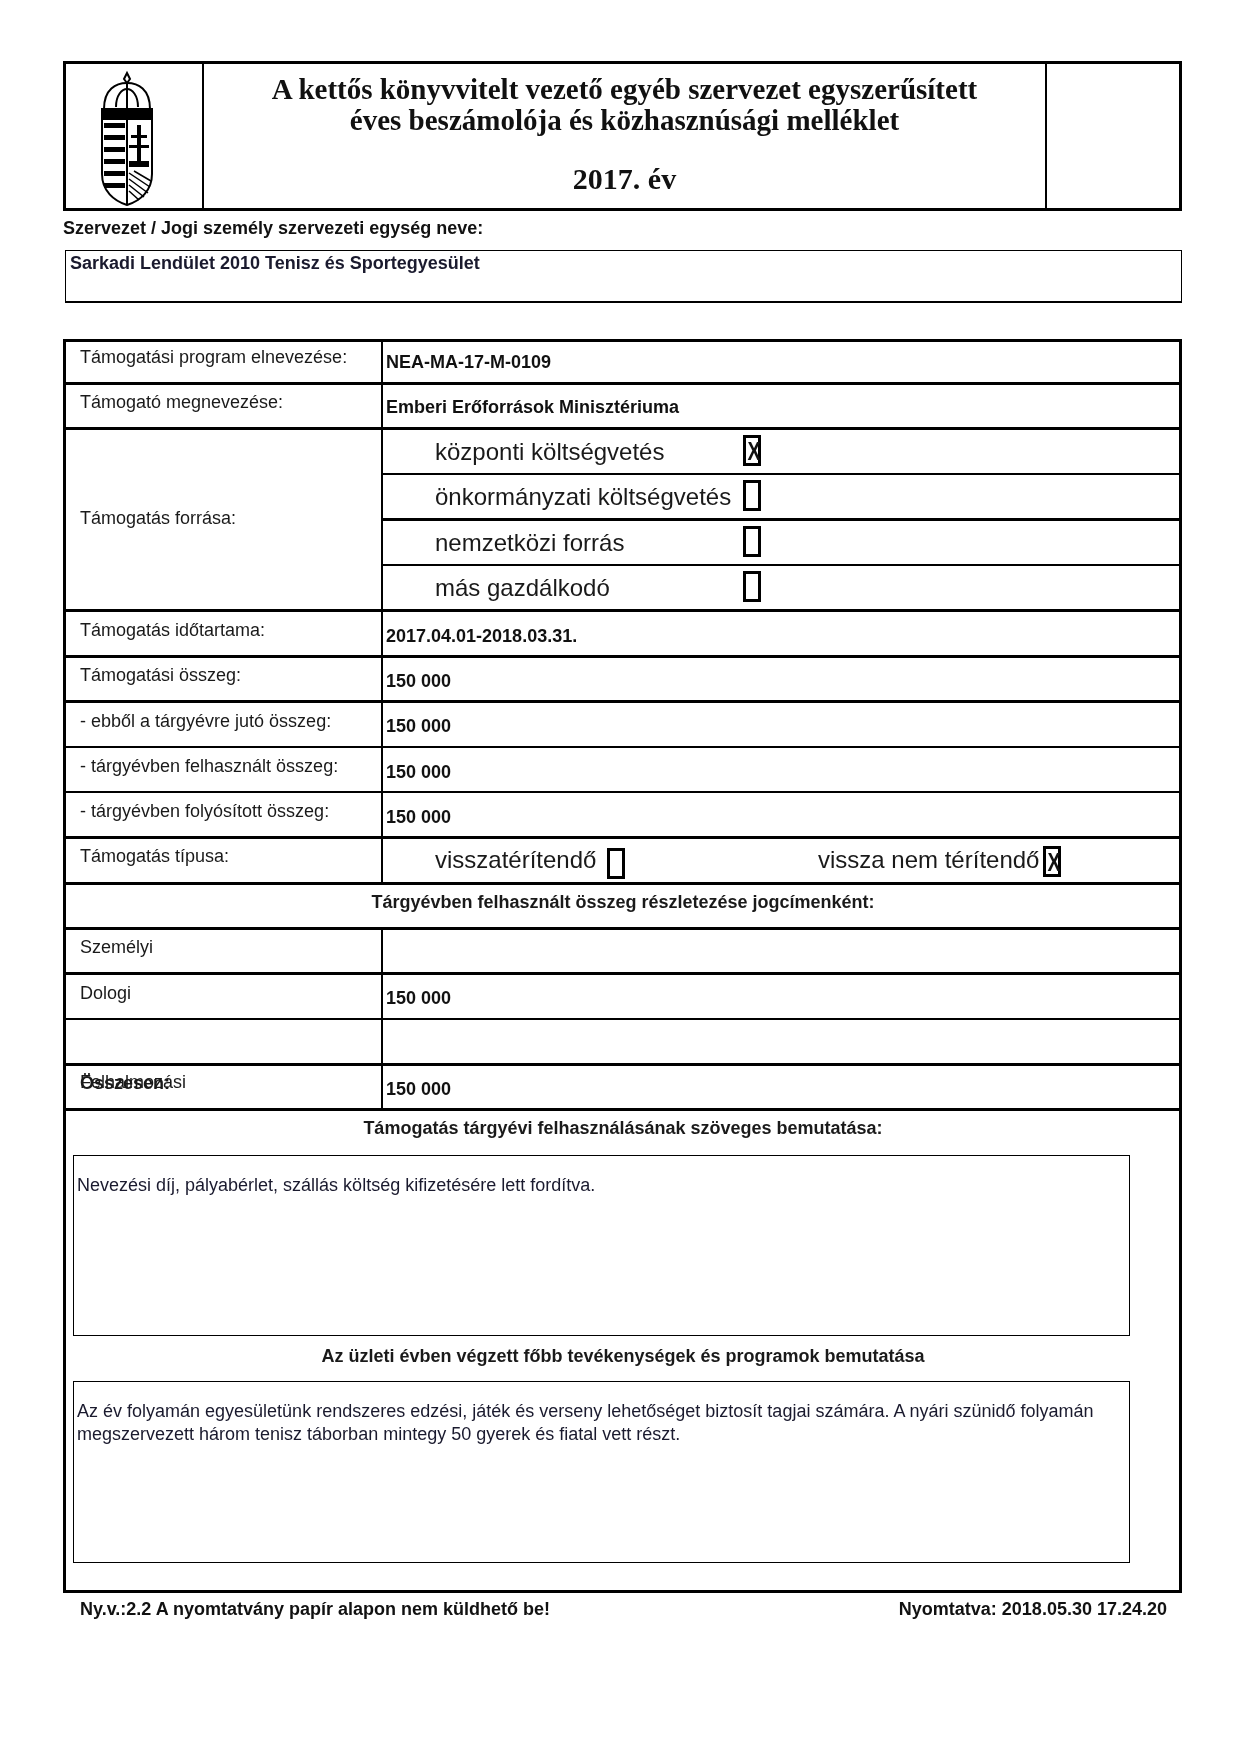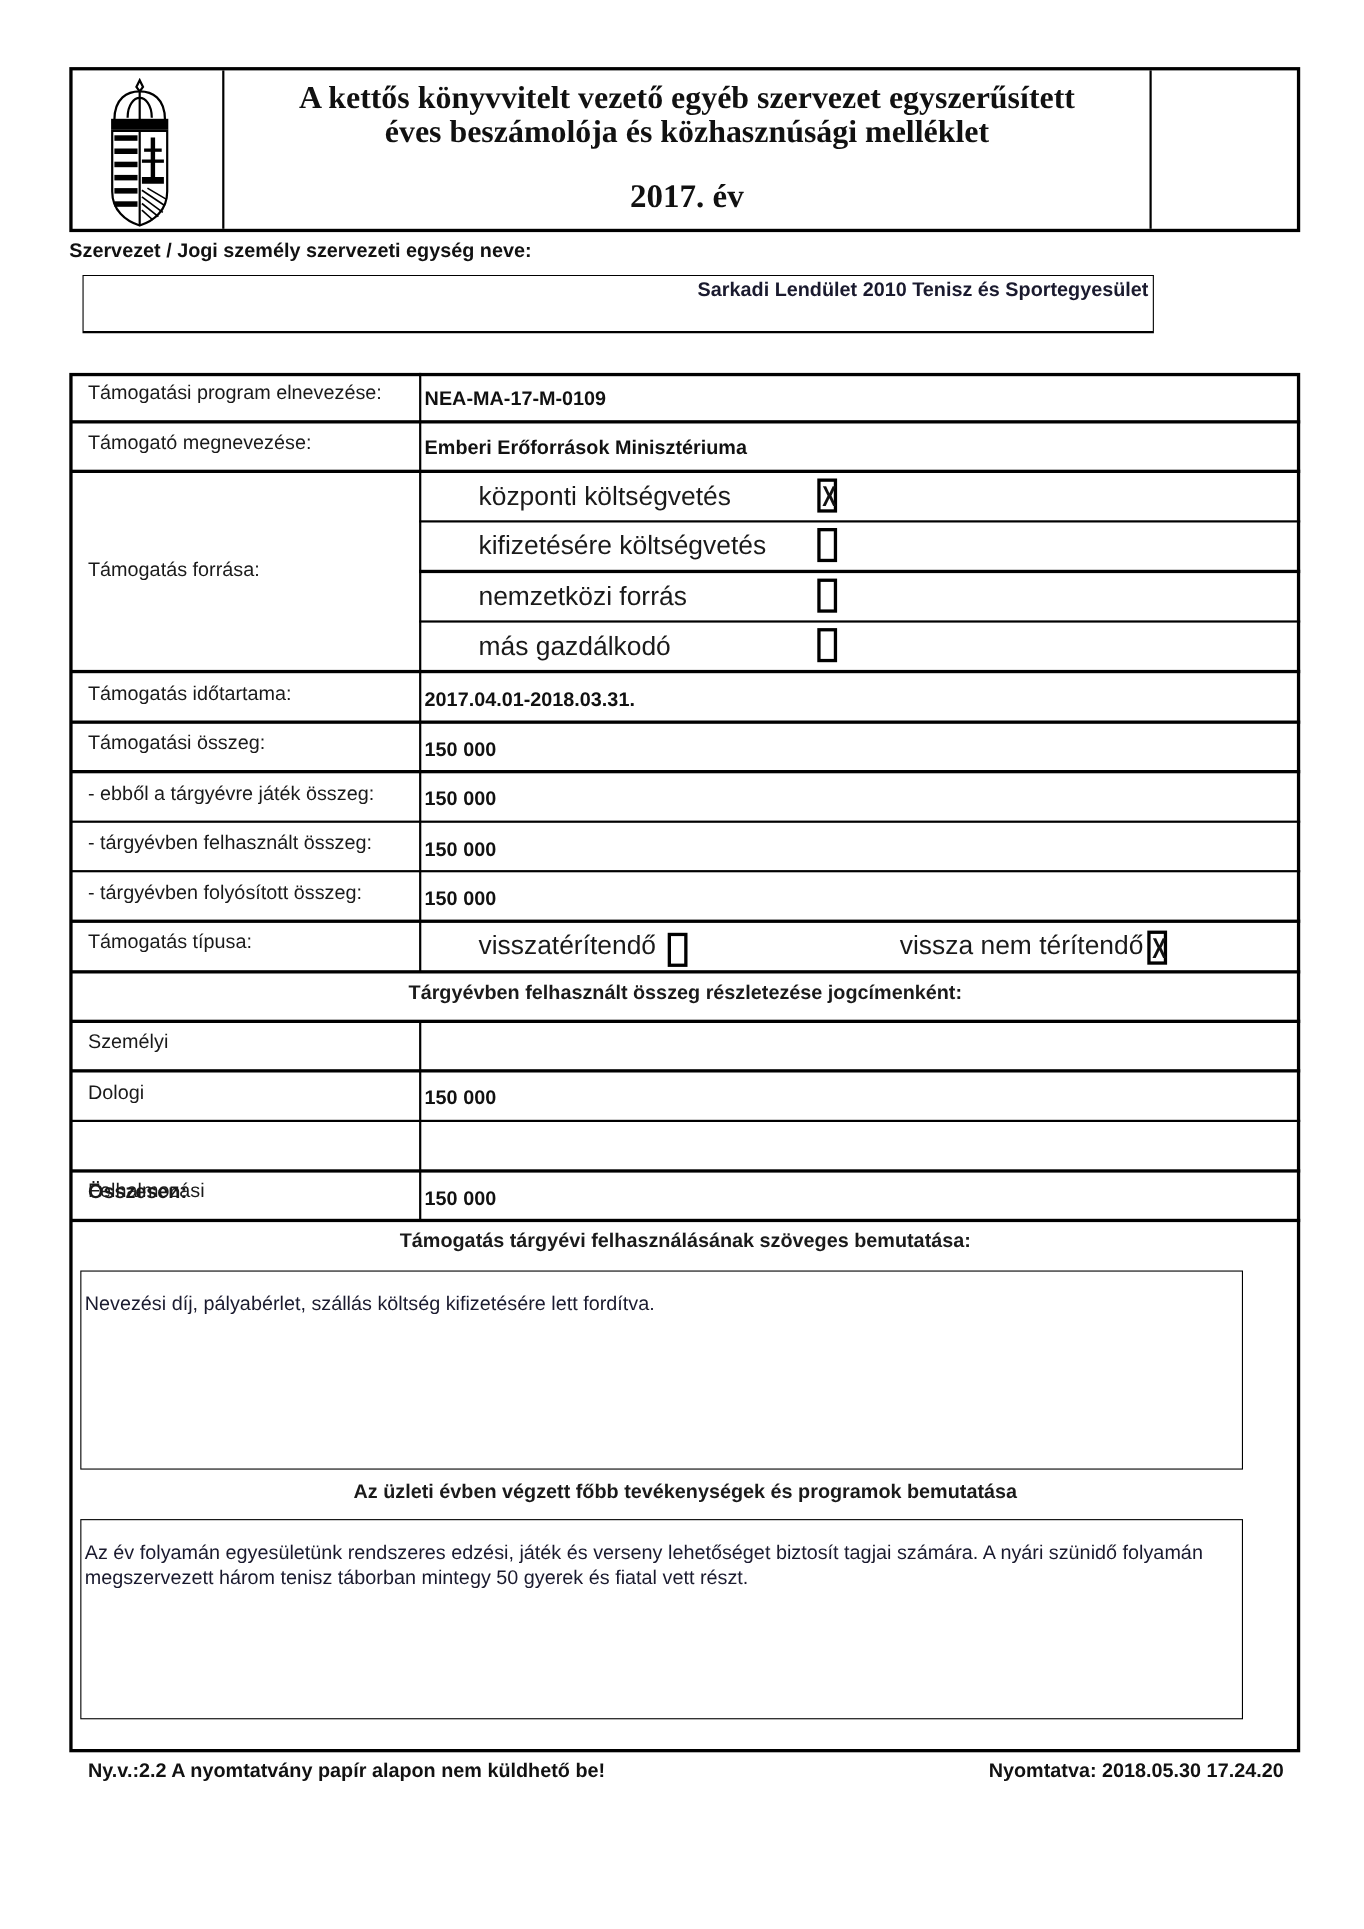--- a/index.html
+++ b/index.html
@@ -9,21 +9,21 @@
   
   .hdr { left:63px; top:61px; width:1119px; height:150px; border:3px solid #000; }
   .hdr .v1 { position:absolute; left:136px; top:0; bottom:0; border-left:2px solid #000; }
   .hdr .v2 { position:absolute; left:979px; top:0; bottom:0; border-left:2px solid #000; }
   .crest { position:absolute; left:30px; top:5px; width:62px; height:138px; }
   .title { position:absolute; left:140px; width:837px; top:10px; text-align:center; font-family:"Liberation Serif", serif; font-weight:bold; font-size:29px; line-height:31px; color:#111; }
   .year { position:absolute; left:140px; width:837px; top:98px; text-align:center; font-family:"Liberation Serif", serif; font-weight:bold; font-size:30px; color:#111; }
   .code { position:absolute; left:982px; right:0; top:0; bottom:0; display:flex; align-items:center; justify-content:center; font-family:"Liberation Serif", serif; font-size:28px; color:#222; }
 
   .orglabel { left:63px; top:218px; font-weight:bold; font-size:18px; }
-  .orgbox { left:75px; top:250px; width:974px; height:53px; border:1.5px solid #000; border-bottom-width:2px; padding:2px 4px; font-weight:bold; font-size:18px; color:#1a1a2e;text-align:right; }
+  .orgbox { left:65px; top:250px; width:1117px; height:53px; border:1.5px solid #000; border-bottom-width:2px; padding:2px 4px; font-weight:bold; font-size:18px; color:#1a1a2e; }
 
   
   .frame { left:63px; top:339px; width:1119px; height:1254px; border:3px solid #000; }
   .hline { position:absolute; left:64px; width:1118px; border-top:3px solid #000; }
   .hline.thin { border-top-width:2px; }
   .vline { position:absolute; left:381px; border-left:2px solid #000; }
 
   .lbl { position:absolute; left:80px; font-size:18px; color:#1a1a1a; white-space:nowrap; }
   .lbl.b { font-weight:bold; }
   .val { position:absolute; left:386px; font-size:18px; font-weight:bold; color:#111; white-space:nowrap; }
@@ -110,34 +110,34 @@
 
 <div class="lbl" style="top:347px;">Támogatási program elnevezése:</div>
 <div class="val" style="top:352px;">NEA-MA-17-M-0109</div>
 
 <div class="lbl" style="top:392px;">Támogató megnevezése:</div>
 <div class="val" style="top:397px;">Emberi Erőforrások Minisztériuma</div>
 
 <div class="lbl" style="top:508px;">Támogatás forrása:</div>
 <div class="opt" style="top:438px;">központi költségvetés</div>
 <div class="cb checked" style="left:743px;top:435px;"></div>
-<div class="opt" style="top:483px;">kifizetésére költségvetés</div>
+<div class="opt" style="top:483px;">önkormányzati költségvetés</div>
 <div class="cb" style="left:743px;top:480px;"></div>
 <div class="opt" style="top:529px;">nemzetközi forrás</div>
 <div class="cb" style="left:743px;top:526px;"></div>
 <div class="opt" style="top:574px;">más gazdálkodó</div>
 <div class="cb" style="left:743px;top:571px;"></div>
 
 <div class="lbl" style="top:620px;">Támogatás időtartama:</div>
 <div class="val" style="top:626px;">2017.04.01-2018.03.31.</div>
 
 <div class="lbl" style="top:665px;">Támogatási összeg:</div>
 <div class="val" style="top:671px;">150 000</div>
 
-<div class="lbl" style="top:711px;"> - ebből a tárgyévre játék összeg:</div>
+<div class="lbl" style="top:711px;"> - ebből a tárgyévre jutó összeg:</div>
 <div class="val" style="top:716px;">150 000</div>
 
 <div class="lbl" style="top:756px;"> - tárgyévben felhasznált összeg:</div>
 <div class="val" style="top:762px;">150 000</div>
 
 <div class="lbl" style="top:801px;"> - tárgyévben folyósított összeg:</div>
 <div class="val" style="top:807px;">150 000</div>
 
 <div class="lbl" style="top:846px;">Támogatás típusa:</div>
 <div class="opt" style="top:846px;">visszatérítendő</div>

